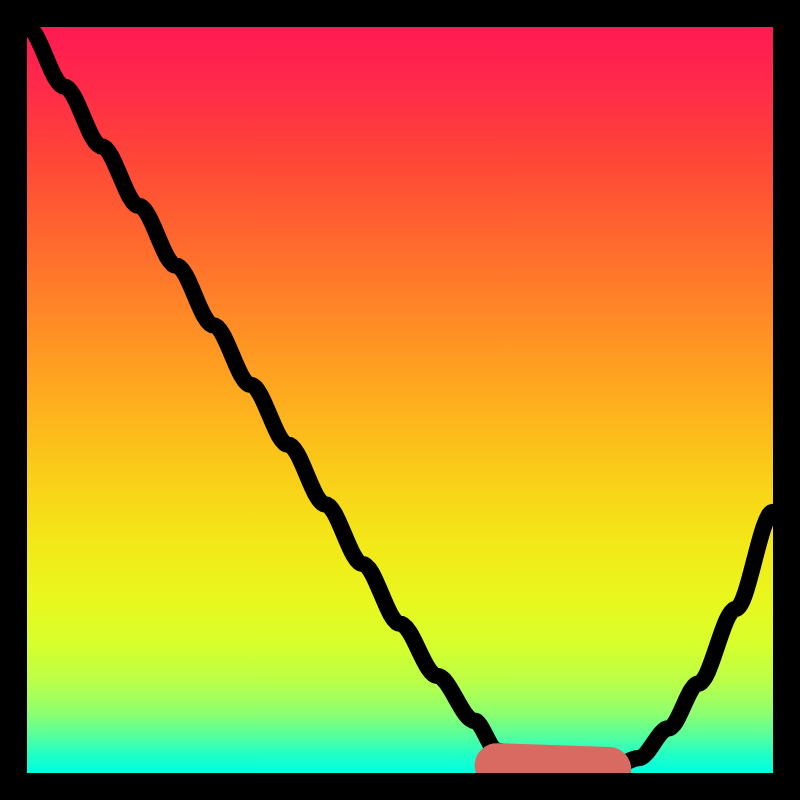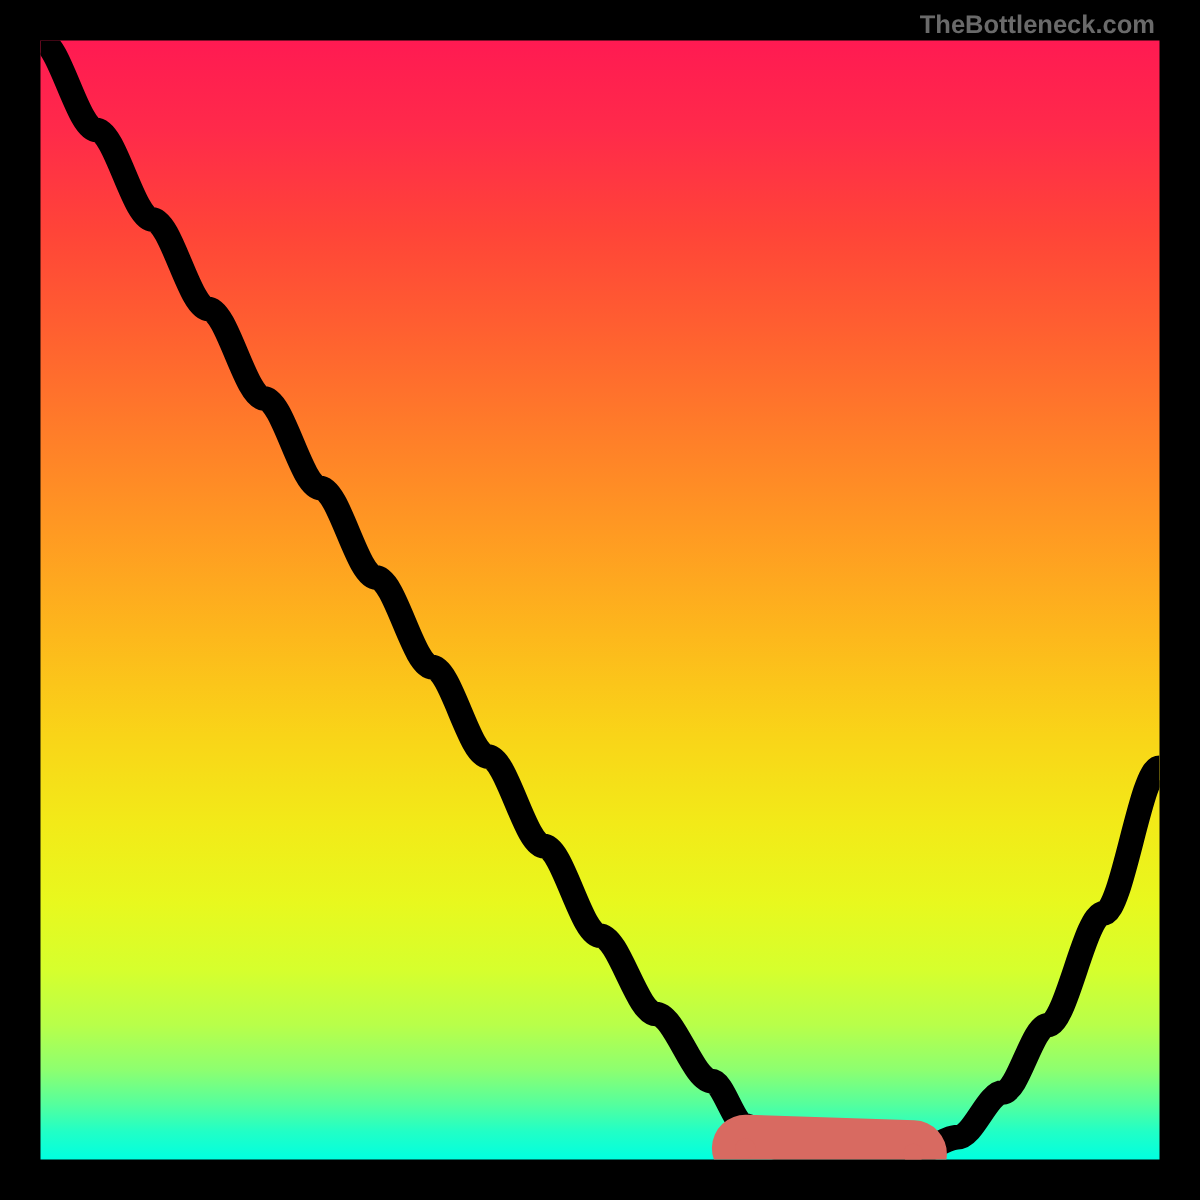--- a/index.html
+++ b/index.html
@@ -22,14 +22,13 @@
 
 <div class="wrap">
   <div class="plot">
     <svg width="746" height="746" viewBox="0 0 100 100" preserveAspectRatio="none">
       <path id="main-curve" class="curve" d="M 0 0 C 1.6666666666666667 0, 3.3333333333333335 8, 5 8 C 6.666666666666667 8, 8.333333333333334 16, 10 16 C 11.666666666666666 16, 13.333333333333334 24, 15 24 C 16.666666666666668 24, 18.333333333333332 32, 20 32 C 21.666666666666668 32, 23.333333333333332 40, 25 40 C 26.666666666666668 40, 28.333333333333332 48, 30 48 C 31.666666666666668 48, 33.333333333333336 56, 35 56 C 36.666666666666664 56, 38.333333333333336 64, 40 64 C 41.666666666666664 64, 43.333333333333336 72, 45 72 C 46.666666666666664 72, 48.333333333333336 80, 50 80 C 51.66666666666667 80, 53.333333333333336 87, 55.00000000000001 87 C 56.66666666666667 87, 58.333333333333336 93, 60 93 C 61 93, 62 97, 63 97 C 64 97, 65 99, 66 99 C 67.33333333333333 99, 68.66666666666667 100, 70 100 C 71.33333333333333 100, 72.66666666666667 100, 74 100 C 75.33333333333333 100, 76.66666666666667 99.5, 78 99.5 C 79.33333333333333 99.5, 80.66666666666667 98, 82 98 C 83.33333333333333 98, 84.66666666666667 94, 86 94 C 87.33333333333333 94, 88.66666666666667 88, 90 88 C 91.66666666666667 88, 93.33333333333333 78, 95 78 C 96.66666666666667 78, 98.33333333333333 65, 100 65"></path>
       <line id="opt-seg" class="seg" x1="63" y1="99" x2="78" y2="99.5"></line>
       <circle id="dot-left" class="dot" r="0.9" cx="63" cy="99"></circle>
       <circle id="dot-right" class="dot" r="0.9" cx="78" cy="99.5"></circle>
     </svg>
   </div>
-  <div class="site">TheBottleneck.com</div>
 </div>
 
 </body></html>

